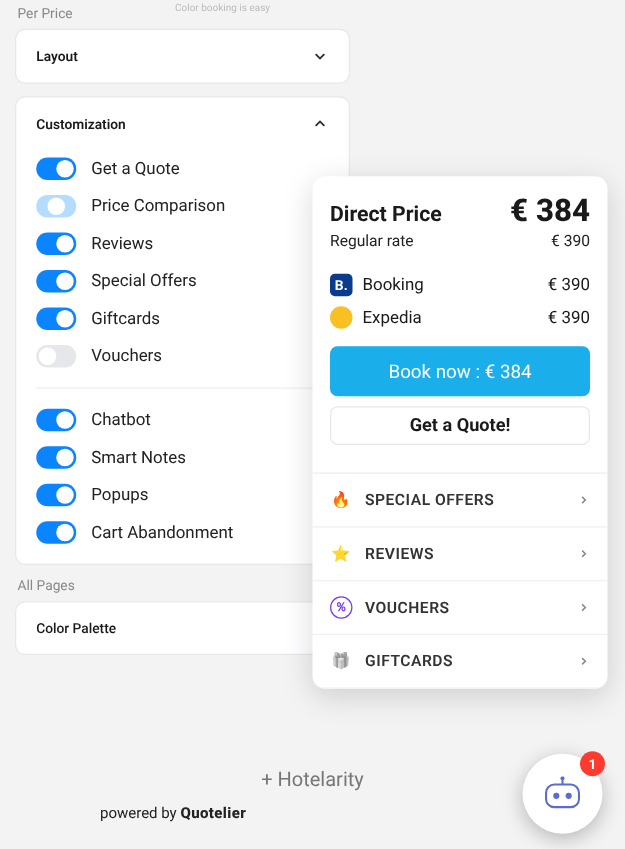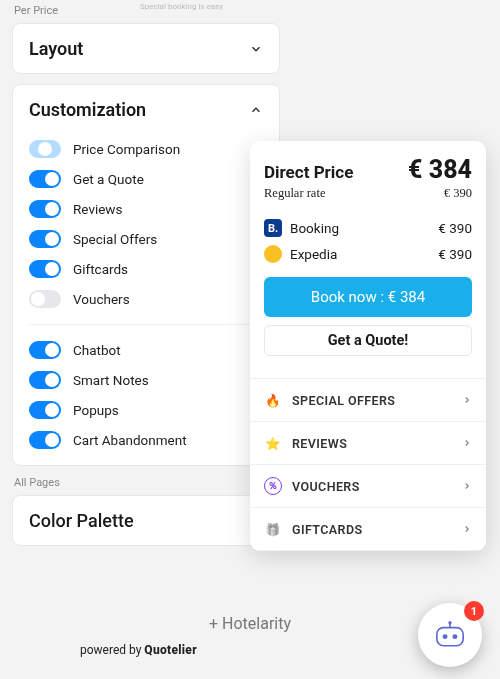--- a/index.html
+++ b/index.html
@@ -14,21 +14,21 @@
   }
   .page-label { font-size: 11px; color: #888; margin: 4px 0 4px 14px; }
   .panel {
     background: #fff;
     border: 1px solid #e5e7eb;
     border-radius: 8px;
     margin: 6px 12px 10px 12px;
   }
   .panel-header {
     display: flex; justify-content: space-between; align-items: center;
-    padding: 14px 16px; font-weight: 600; font-size: 18px; cursor: pointer;
+    padding: 14px 16px; font-weight: 600; font-size: 11px; cursor: pointer;
   }
   .chev { width: 14px; height: 14px; }
   .toggle-row {
     display: flex; align-items: center; gap: 12px;
     padding: 6px 16px; font-size: 13.5px; color: #222;
   }
   .toggle {
     width: 32px; height: 18px; border-radius: 10px; position: relative;
     background: #0a84ff; flex-shrink: 0; cursor: pointer;
   }
@@ -98,46 +98,46 @@
     display: flex; align-items: center; justify-content: center; font-weight: 700;
   }
   .bot-face { width: 34px; height: 28px; }
   .small-caption { position:absolute; top:2px; left:140px; font-size:8px; color:#bbb; }
   .narrow { width: 268px; }
 </style>
 </head>
 <body>
 
 <div class="page-label">Per Price</div>
-<div class="small-caption">Special booking is easy</div>
+<div class="small-caption">Color booking is easy</div>
 
 <div class="panel narrow">
   <div class="panel-header">
     <span>Layout</span>
     <svg class="chev" viewBox="0 0 24 24" fill="none" stroke="#333" stroke-width="2.5">
         <polyline points="6 9 12 15 18 9"></polyline>
       </svg>
   </div>
 </div>
 
 <div class="panel narrow" style="padding-bottom:10px;">
   <div class="panel-header">
     <span>Customization</span>
     <svg class="chev" viewBox="0 0 24 24" fill="none" stroke="#333" stroke-width="2.5">
         <polyline points="6 15 12 9 18 15"></polyline>
       </svg>
   </div>
   <div id="groupA">
       <div class="toggle-row">
+        <div class="toggle "></div>
+        <span>Get a Quote</span>
+      </div>
+      <div class="toggle-row">
         <div class="toggle partial"></div>
         <span>Price Comparison</span>
-      </div>
-      <div class="toggle-row">
-        <div class="toggle "></div>
-        <span>Get a Quote</span>
       </div>
       <div class="toggle-row">
         <div class="toggle "></div>
         <span>Reviews</span>
       </div>
       <div class="toggle-row">
         <div class="toggle "></div>
         <span>Special Offers</span>
       </div>
       <div class="toggle-row">
@@ -177,21 +177,21 @@
     <span>Color Palette</span>
   </div>
 </div>
 
 <div class="preview">
   <div class="preview-body">
     <div class="dp-row">
       <span class="dp-title">Direct Price</span>
       <span class="dp-price">€ 384</span>
     </div>
-    <div class="dp-row" style="margin-top:2px;font-family:Liberation Serif, serif;">
+    <div class="dp-row" style="margin-top:2px;">
       <span class="dp-sub">Regular rate</span>
       <span class="dp-sub-price">€ 390</span>
     </div>
     <div class="ota-list" id="otaList">
         <div class="ota-row">
           <div class="ota-left">
             <div class="ota-icon ota-booking">B.</div>
             <span>Booking</span>
           </div>
           <span>€ 390</span>

